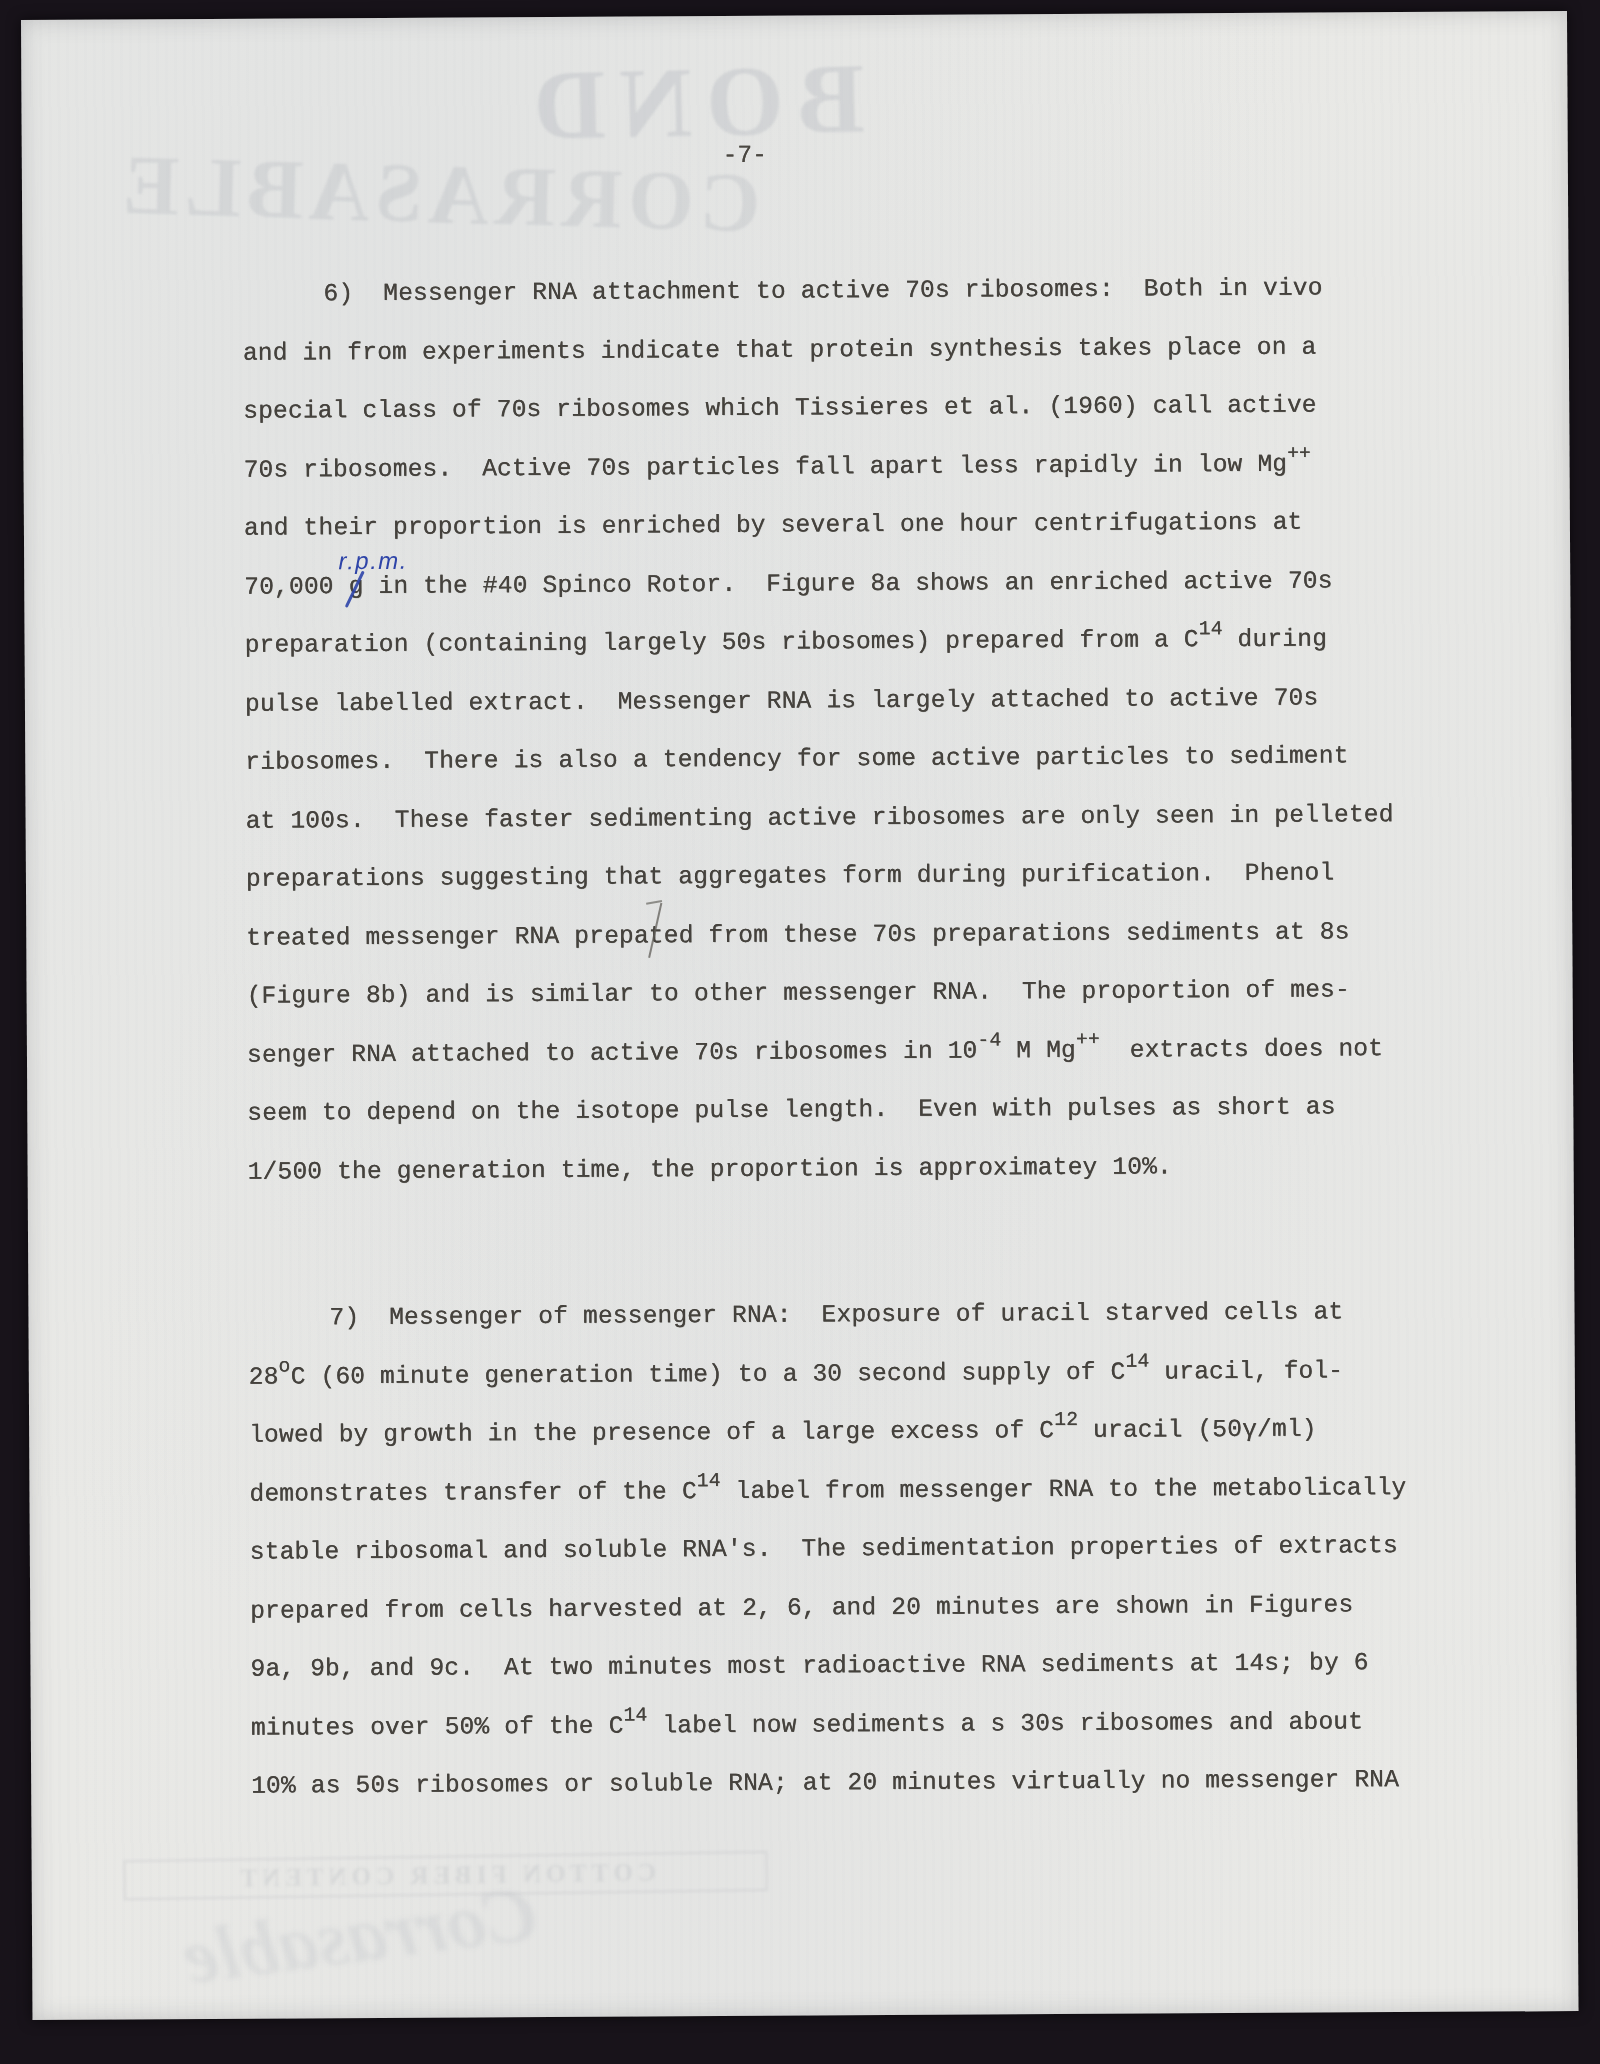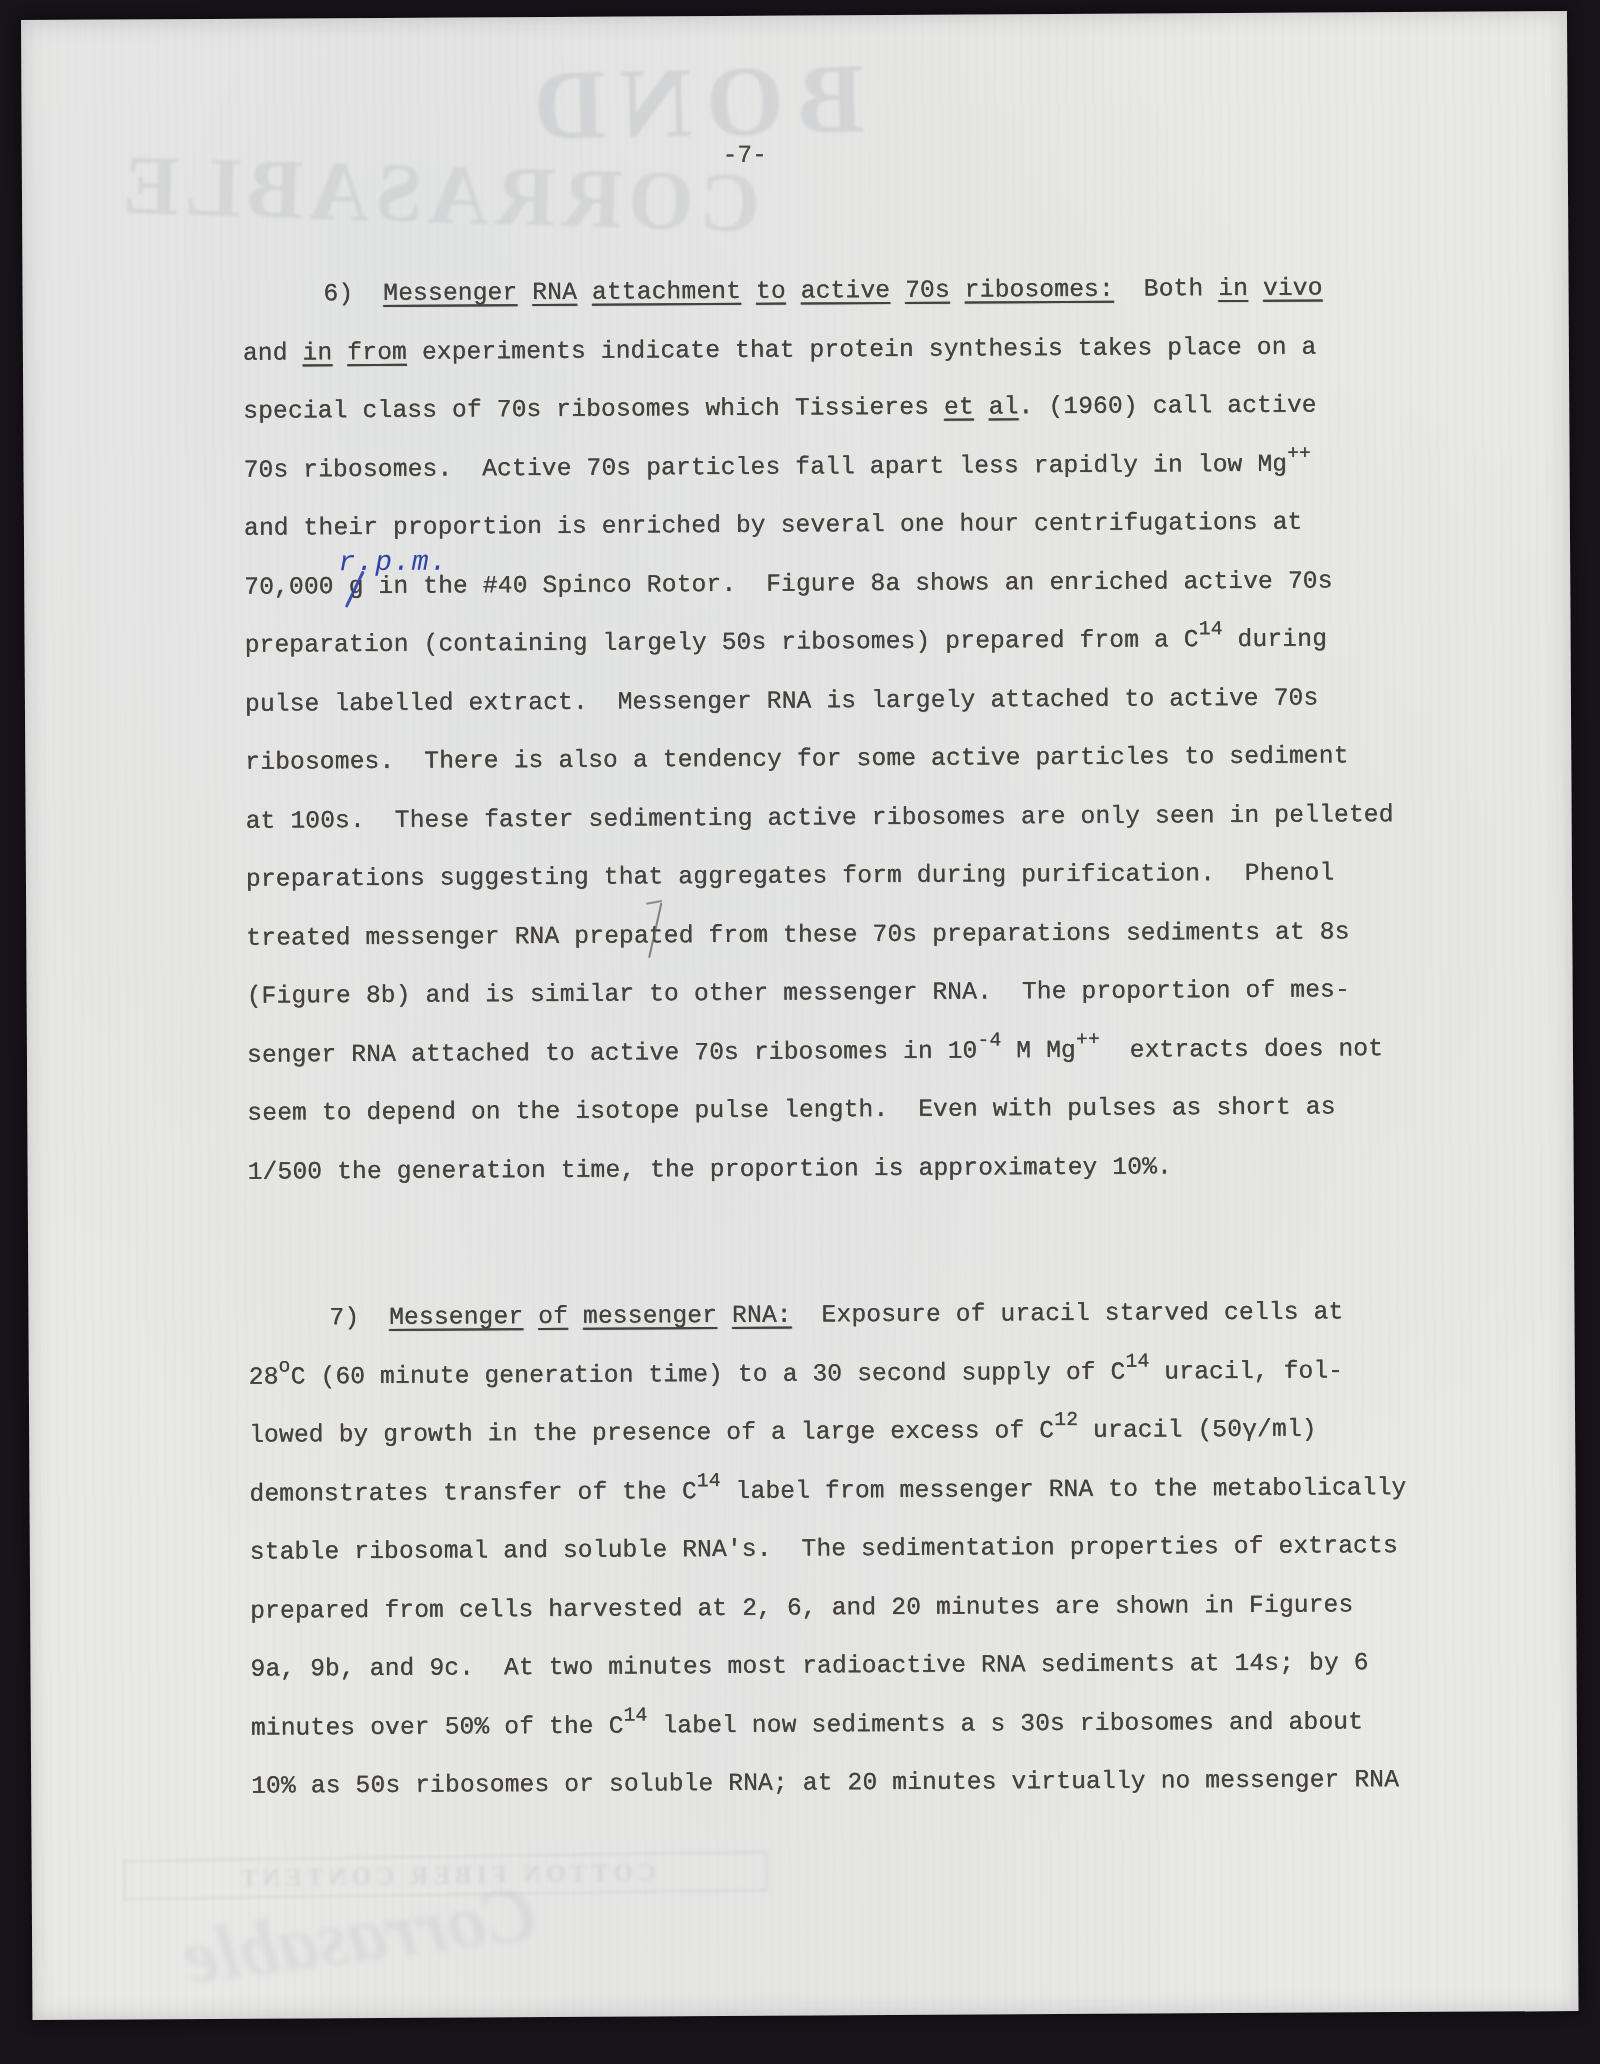--- a/index.html
+++ b/index.html
@@ -40,28 +40,28 @@
     color:#45423d;
     font-size:24.6px;
     letter-spacing:.15px;
     text-shadow:0 0 .6px rgba(69,66,61,.85), .5px .4px .6px rgba(69,66,61,.25);
   }
   .para{margin:0;}
   .para + .para{margin-top:88px;}
   .line{height:58.5px;line-height:58.5px;white-space:pre;}
   .line.indent{padding-left:81px;}
   .seg{white-space:pre;}
-  .u{text-decoration:underline;text-decoration-thickness:2.2px;text-underline-offset:5px;}
+  .u{text-decoration-thickness:2.2px;text-underline-offset:5px;}
   .sup{display:inline-block;transform:translateY(-12px);font-size:.8em;line-height:1;}
   
   .g-fix{position:relative;display:inline-block;line-height:1;}
   .ink-note{
     position:absolute;top:-26px;left:-10px;
-    font-family:Liberation Mono, monospace;font-style:italic;
-    font-size:28px;color:#2e44a8;letter-spacing:1.5px;
+    font-family:Liberation Sans, sans-serif;font-style:italic;
+    font-size:24px;color:#2e44a8;letter-spacing:1.5px;
     text-shadow:none;white-space:pre;
   }
   .ink-slash{
     position:absolute;left:5px;top:-6px;
     width:2.6px;height:40px;background:#2e44a8;
     transform:rotate(26deg);border-radius:2px;opacity:.9;
   }
   
   .t-fix{position:relative;display:inline-block;line-height:1;}
   .pencil-slash{

